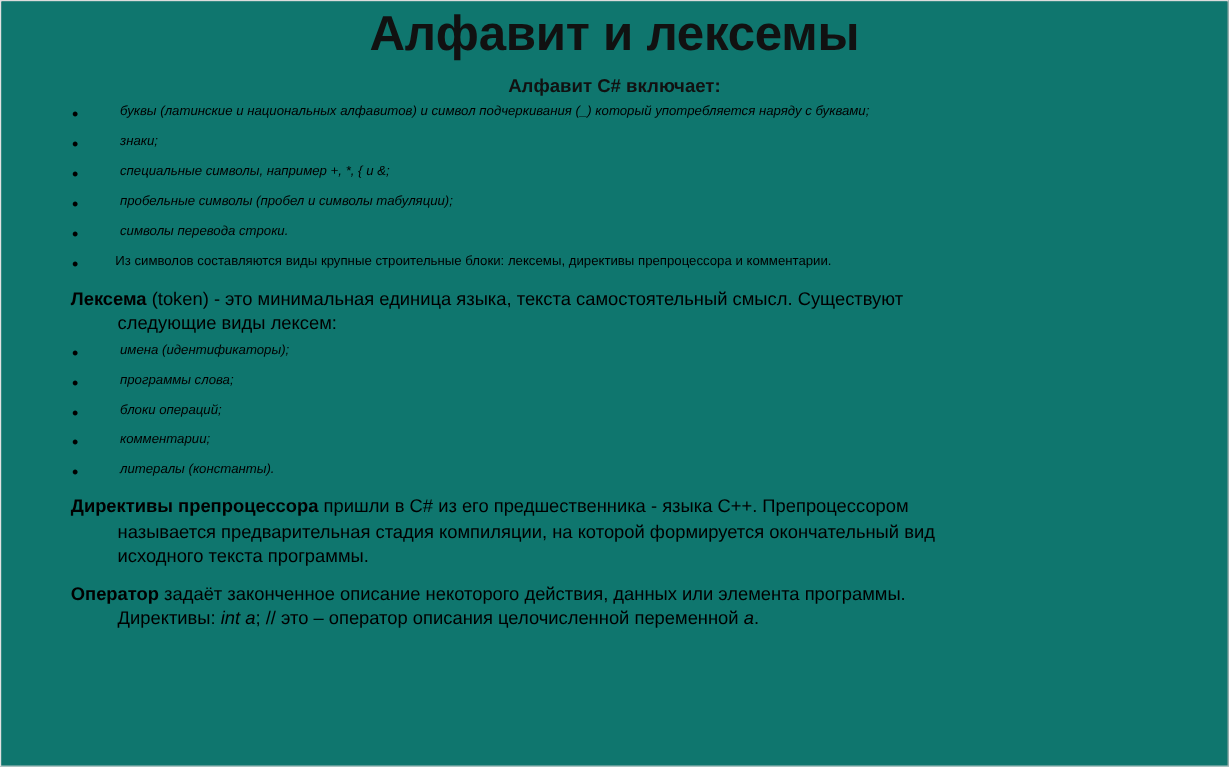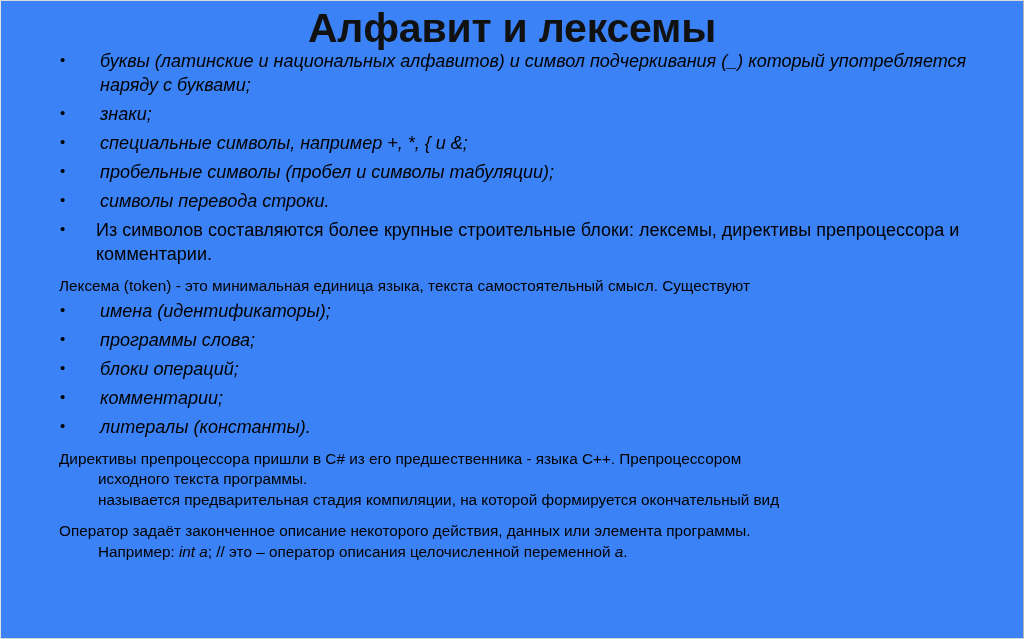--- a/index.html
+++ b/index.html
@@ -13,21 +13,21 @@
     overflow: hidden;
     font-family: "Liberation Sans", sans-serif;
     color: #000000;
   }
 
   .slide {
     position: relative;
     box-sizing: border-box;
     width: 1024px;
     height: 639px;
-    background: #3b82f6;
+    background: #0f766e;
     border-left: 1px solid #e2e2e2;
     border-top: 1px solid #dcdcdc;
     border-right: 1px solid #b6b6b6;
     border-bottom: 1px solid #d6d6d6;
     padding: 0;
   }
 
   .slide-title {
     text-align: center;
     font-size: 41px;
@@ -62,21 +62,21 @@
     width: 40px;
     font-size: 15px;
     line-height: 1.33;
     text-align: left;
     padding-left: 4px;
     box-sizing: border-box;
     color: #000;
   }
   .bullet-text {
     flex: 1 1 auto;
-    font-size: 18px;
+    font-size: 11px;
     line-height: 1.33;
     color: #000;
   }
   .bullet-text.ital {
     font-style: italic;
     padding-left: 4px;
   }
 
   
   .para {
@@ -85,35 +85,36 @@
     margin: 0 0 4px 0;
     padding-left: 3px;
     text-indent: 0;
     color: #000;
   }
   .para .cont {
     display: block;
     padding-left: 39px;
   }
   .para b {
-    font-weight: normal;
+    font-weight: bold;
   }
   .para i {
   }
 
   .gap-sm { height: 4px; }
   .gap-md { height: 7px; }
 </style>
 </head>
 <body>
 
 <div class="slide">
 
   <h1 class="slide-title">Алфавит и лексемы</h1>
 
+  <div class="subhead">Алфавит C# включает:</div>
 
   <div class="body-block">
 
     <div>
 
       <div class="bullet-row">
         <span class="bullet-mark">•</span>
         <span class="bullet-text ital">буквы (латинские и национальных алфавитов) и символ подчеркивания (_) который употребляется наряду с буквами;</span>
       </div>
 
@@ -132,29 +133,30 @@
         <span class="bullet-text ital">пробельные символы (пробел и символы табуляции);</span>
       </div>
 
       <div class="bullet-row">
         <span class="bullet-mark">•</span>
         <span class="bullet-text ital">символы перевода строки.</span>
       </div>
 
       <div class="bullet-row">
         <span class="bullet-mark">•</span>
-        <span class="bullet-text">Из символов составляются более крупные строительные блоки: лексемы, директивы препроцессора и комментарии.</span>
+        <span class="bullet-text">Из символов составляются виды крупные строительные блоки: лексемы, директивы препроцессора и комментарии.</span>
       </div>
 
     </div>
 
     <div class="gap-sm"></div>
 
     <p class="para">
       <b>Лексема</b><span> (token) - это минимальная единица языка, текста самостоятельный смысл. Существуют</span>
+      <span class="cont">следующие виды лексем:</span>
     </p>
 
     <div>
 
       <div class="bullet-row">
         <span class="bullet-mark">•</span>
         <span class="bullet-text ital">имена (идентификаторы);</span>
       </div>
 
       <div class="bullet-row">
@@ -176,25 +178,25 @@
         <span class="bullet-mark">•</span>
         <span class="bullet-text ital">литералы (константы).</span>
       </div>
 
     </div>
 
     <div class="gap-sm"></div>
 
     <p class="para">
       <b>Директивы препроцессора</b><span> пришли в C# из его предшественника - языка C++. Препроцессором</span>
+      <span class="cont">называется предварительная стадия компиляции, на которой формируется окончательный вид</span>
       <span class="cont">исходного текста программы.</span>
-      <span class="cont">называется предварительная стадия компиляции, на которой формируется окончательный вид</span>
     </p>
 
     <div class="gap-md"></div>
 
     <p class="para">
       <b>Оператор</b><span> задаёт законченное описание некоторого действия, данных или элемента программы.</span>
-      <span class="cont"><span>Например: </span><i>int a</i><span>;  // это – оператор описания целочисленной переменной </span><i>a</i><span>.</span></span>
+      <span class="cont"><span>Директивы: </span><i>int a</i><span>;  // это – оператор описания целочисленной переменной </span><i>a</i><span>.</span></span>
     </p>
 
   </div>
 </div>
 
 </body></html>

